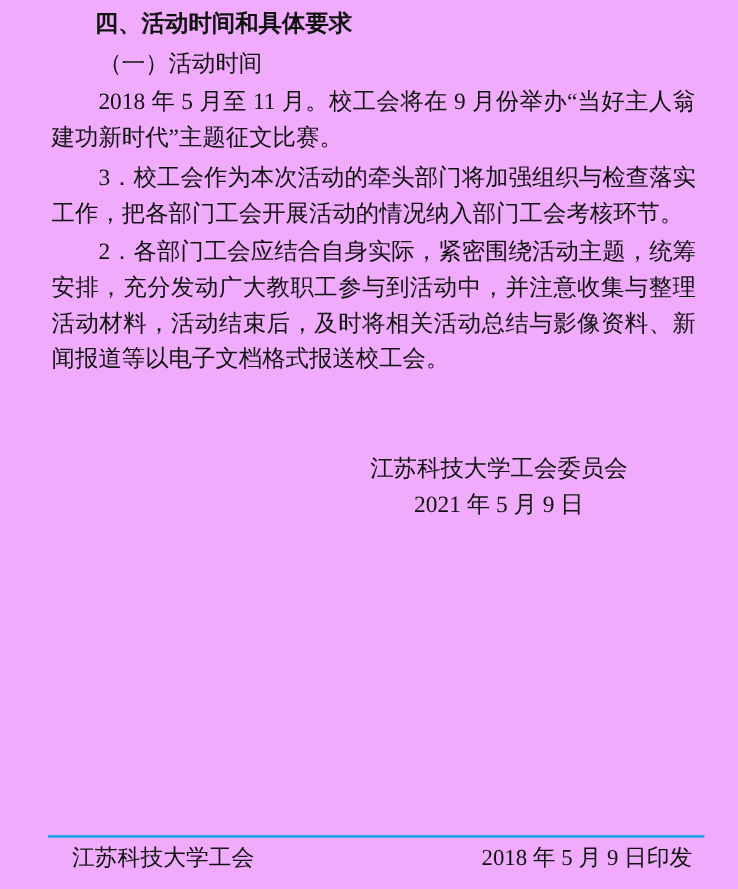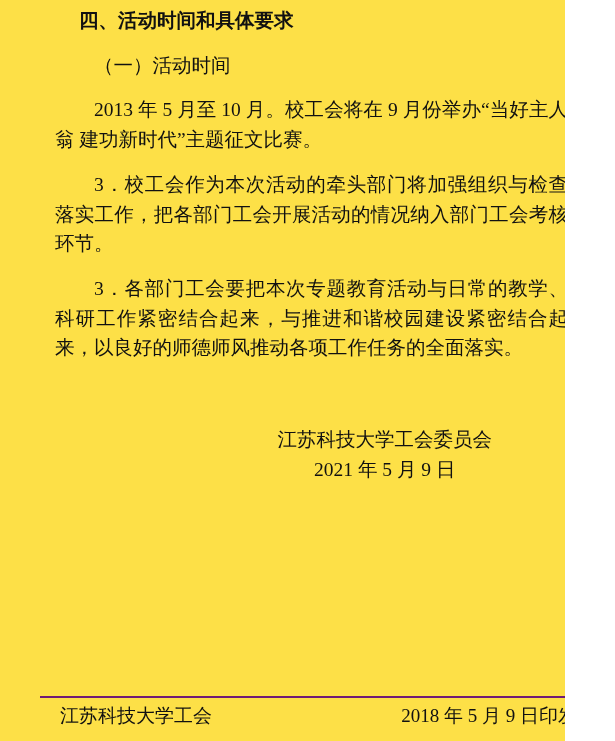--- a/index.html
+++ b/index.html
@@ -1,23 +1,23 @@
 <!DOCTYPE html>
 <html><head>
 <meta charset="utf-8">
 <style>
   html, body {
     margin: 0;
     padding: 0;
   }
   .page {
     position: relative;
-    width: 565px;
+    width: 615px;
     height: 741px;
-    background: #fde047;
+    background: #f0abfc;
     color: #111111;
     font-family: "Liberation Serif", "DejaVu Serif", serif;
     overflow: hidden;
   }
   .content {
     position: absolute;
     left: 40px;
     top: 6px;
     width: 543px;
   }
@@ -27,37 +27,37 @@
     font-size: 19.5px;
     line-height: 29.7px;
     text-indent: 2em;
     margin: 0;
   }
   .para {
     font-size: 19.5px;
     line-height: 29.7px;
     text-align: justify;
     text-indent: 2em;
-    margin: 15px;
+    margin: 3px;
   }
   .signature {
     margin-top: 62px;
     margin-left: auto;
-    margin-right: 91px;
+    margin-right: 60px;
     width: fit-content;
     text-align: center;
     font-size: 19.5px;
     line-height: 30px;
   }
   .footer {
     position: absolute;
     left: 40px;
     width: 547px;
     top: 696px;
-    border-top: 2px solid #701a75;
+    border-top: 2px solid #0ea5e9;
     padding-top: 7px;
     display: flex;
     justify-content: space-between;
     font-size: 19px;
     line-height: 22px;
   }
   .footer-left {
     padding-left: 20px;
   }
   .footer-right {
@@ -66,23 +66,23 @@
   }
 </style>
 </head>
 <body>
 
 <div class="page">
   <div class="content">
     <div class="heading">四、活动时间和具体要求</div>
 
     <p class="para">（一）活动时间</p>
-    <p class="para">2013 年 5 月至 10 月。校工会将在 9 月份举办“当好主人翁 建功新时代”主题征文比赛。</p>
+    <p class="para">2018 年 5 月至 11 月。校工会将在 9 月份举办“当好主人翁 建功新时代”主题征文比赛。</p>
     <p class="para">3．校工会作为本次活动的牵头部门将加强组织与检查落实工作，把各部门工会开展活动的情况纳入部门工会考核环节。</p>
-    <p class="para">3．各部门工会要把本次专题教育活动与日常的教学、科研工作紧密结合起来，与推进和谐校园建设紧密结合起来，以良好的师德师风推动各项工作任务的全面落实。</p>
+    <p class="para">2．各部门工会应结合自身实际，紧密围绕活动主题，统筹安排，充分发动广大教职工参与到活动中，并注意收集与整理活动材料，活动结束后，及时将相关活动总结与影像资料、新闻报道等以电子文档格式报送校工会。</p>
 
     <div class="signature">
       <div>江苏科技大学工会委员会</div>
       <div>2021 年 5 月 9 日</div>
     </div>
   </div>
 
   <div class="footer">
     <span class="footer-left">江苏科技大学工会</span>
     <span class="footer-right">2018 年 5 月 9 日印发</span>

